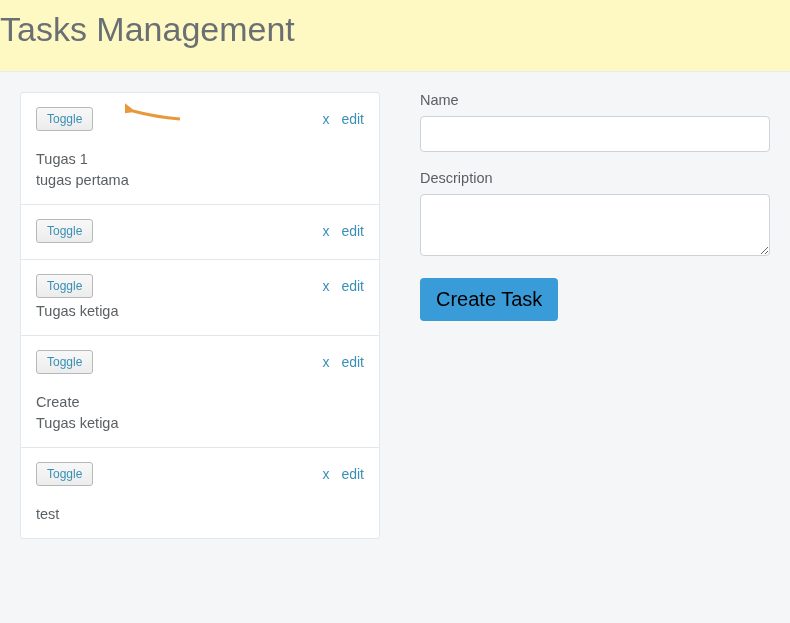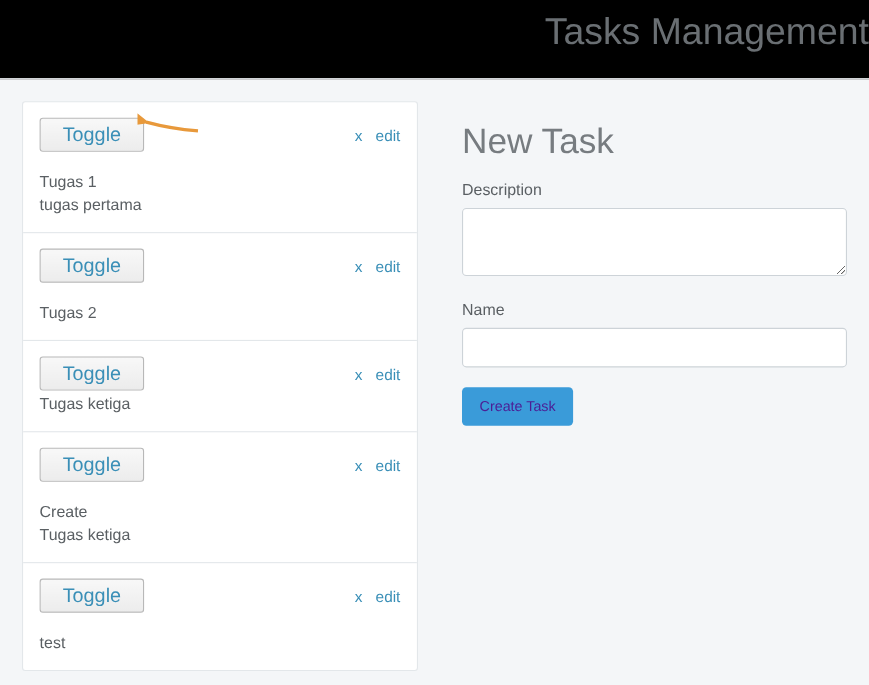--- a/index.html
+++ b/index.html
@@ -5,23 +5,23 @@
   * { box-sizing: border-box; margin: 0; padding: 0; }
   body {
     font-family: -apple-system, BlinkMacSystemFont, "Segoe UI", "Helvetica Neue", Arial, sans-serif;
     background: #f4f6f8;
     color: #333;
     width: 790px;
     height: 623px;
     overflow: hidden;
   }
   .header {
-    text-align: right;
+    text-align: left;
     padding: 10px 0 22px 0;
-    background: #000000;
+    background: #fef9c3;
     border-bottom: 1px solid #e8ecef;
   }
   .header h1 {
     font-weight: 400;
     font-size: 34px;
     color: #6a6f73;
   }
   .main {
     display: flex;
     padding: 20px 20px 0 20px;
@@ -46,26 +46,26 @@
     position: relative;
   }
   .task-item:last-child { border-bottom: none; }
   .task-row-top {
     display: flex;
     align-items: center;
     justify-content: space-between;
   }
   .toggle-btn {
     font-family: inherit;
-    font-size: 18px;
+    font-size: 12px;
     color: #3a8fb7;
     background: linear-gradient(#f8f8f8, #ececec);
     border: 1px solid #b8b8b8;
     border-radius: 3px;
-    padding: 4px 20px;
+    padding: 4px 10px;
     cursor: pointer;
   }
   .task-actions {
     display: flex;
     gap: 12px;
     align-items: center;
   }
   .action-link {
     color: #3a8fb7;
     font-size: 14px;
@@ -96,25 +96,25 @@
     border-radius: 4px;
     padding: 8px 10px;
     font-size: 14px;
     font-family: inherit;
     background: #fff;
   }
   .text-input { height: 36px; }
   .textarea-input { height: 62px; resize: both; }
   .create-btn {
     background: #3a9bd9;
-    color: #4c1d95;
+    color: #000000;
     border: none;
     border-radius: 4px;
     padding: 10px 16px;
-    font-size: 13px;
+    font-size: 20px;
     cursor: pointer;
   }
   
   .arrow-annot {
     position: absolute;
     left: 104px;
     top: 10px;
     pointer-events: none;
   }
 </style>
@@ -152,21 +152,20 @@
       </div>
 
       <div class="task-item">
         <div class="task-row-top">
           <button class="toggle-btn">Toggle</button>
           <div class="task-actions">
             <a class="action-link">x</a>
             <a class="action-link">edit</a>
           </div>
         </div>
-        <div class="task-name">Tugas 2</div>
       </div>
 
       <div class="task-item">
         <div class="task-row-top">
           <button class="toggle-btn">Toggle</button>
           <div class="task-actions">
             <a class="action-link">x</a>
             <a class="action-link">edit</a>
           </div>
         </div>
@@ -194,28 +193,27 @@
           </div>
         </div>
         <div class="task-name">test</div>
 
       </div>
 
     </div>
   </div>
 
   <div class="right">
-    <h2 class="section-title">New Task</h2>
+
+    <div class="form-group">
+      <label class="form-label">Name</label>
+      <input type="text" class="text-input" value="" style="">
+    </div>
 
     <div class="form-group">
       <label class="form-label">Description</label>
       <textarea class="textarea-input" value="" style=""></textarea>
     </div>
 
-    <div class="form-group">
-      <label class="form-label">Name</label>
-      <input type="text" class="text-input" value="" style="">
-    </div>
-
     <button class="create-btn">Create Task</button>
   </div>
 
 </div>
 
 </body></html>

